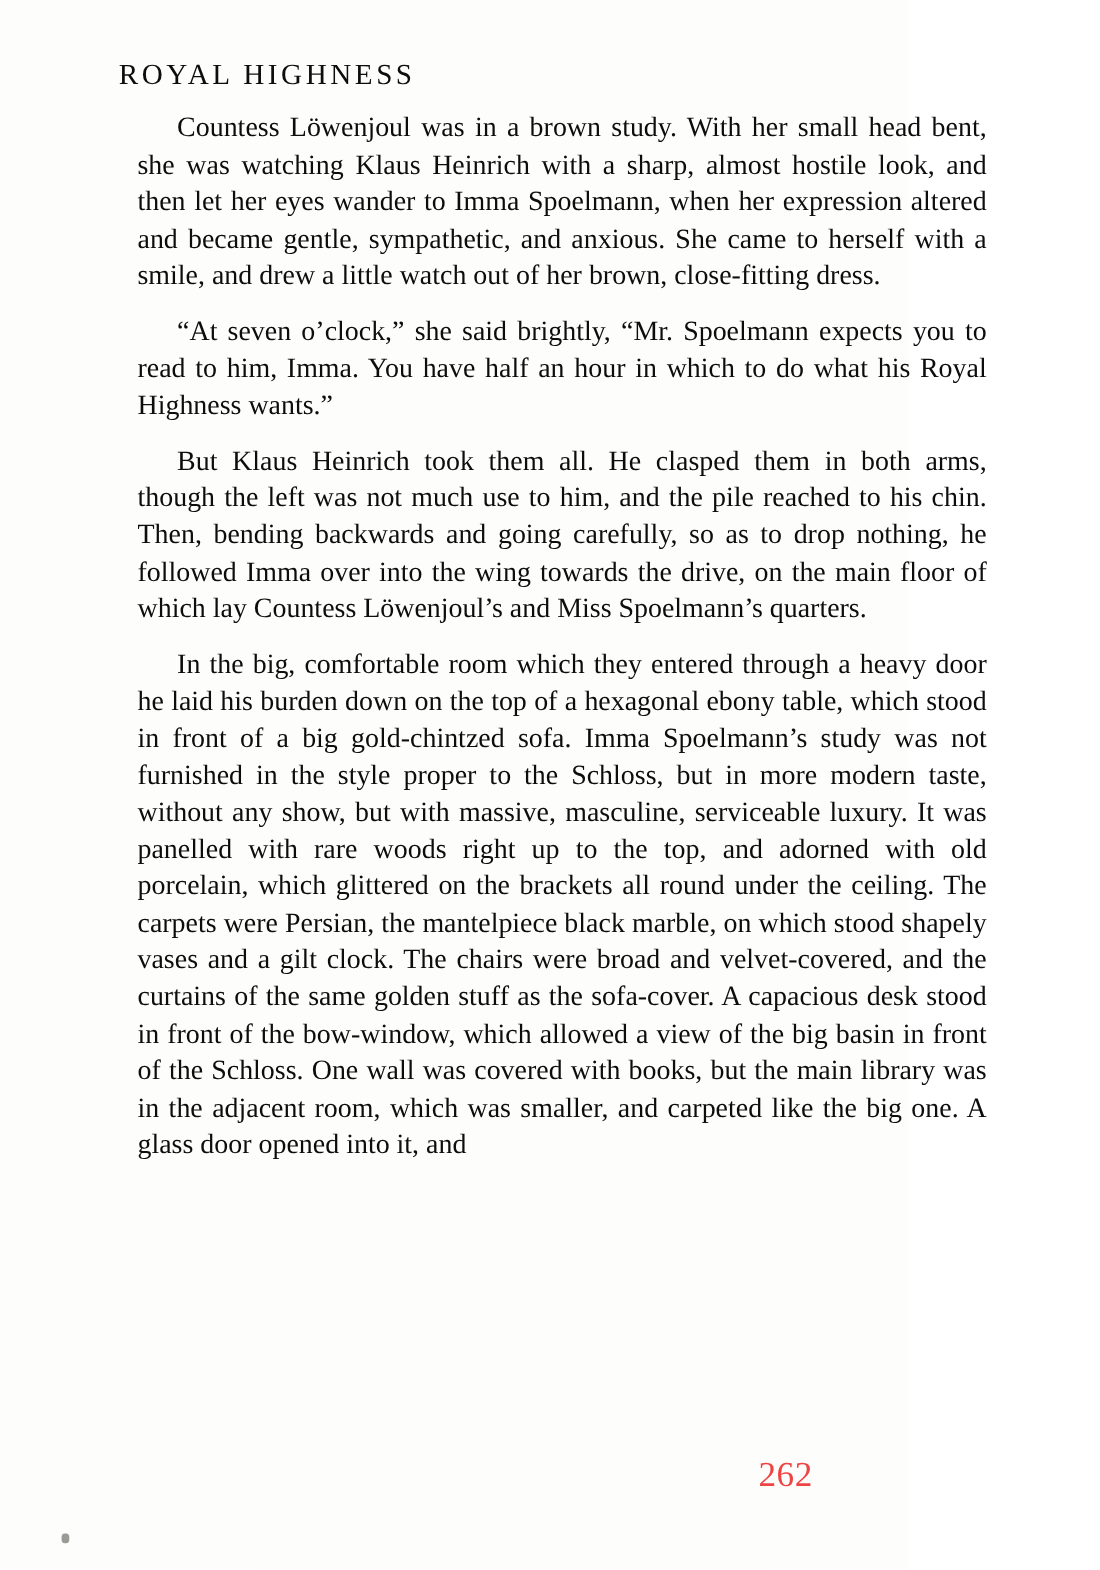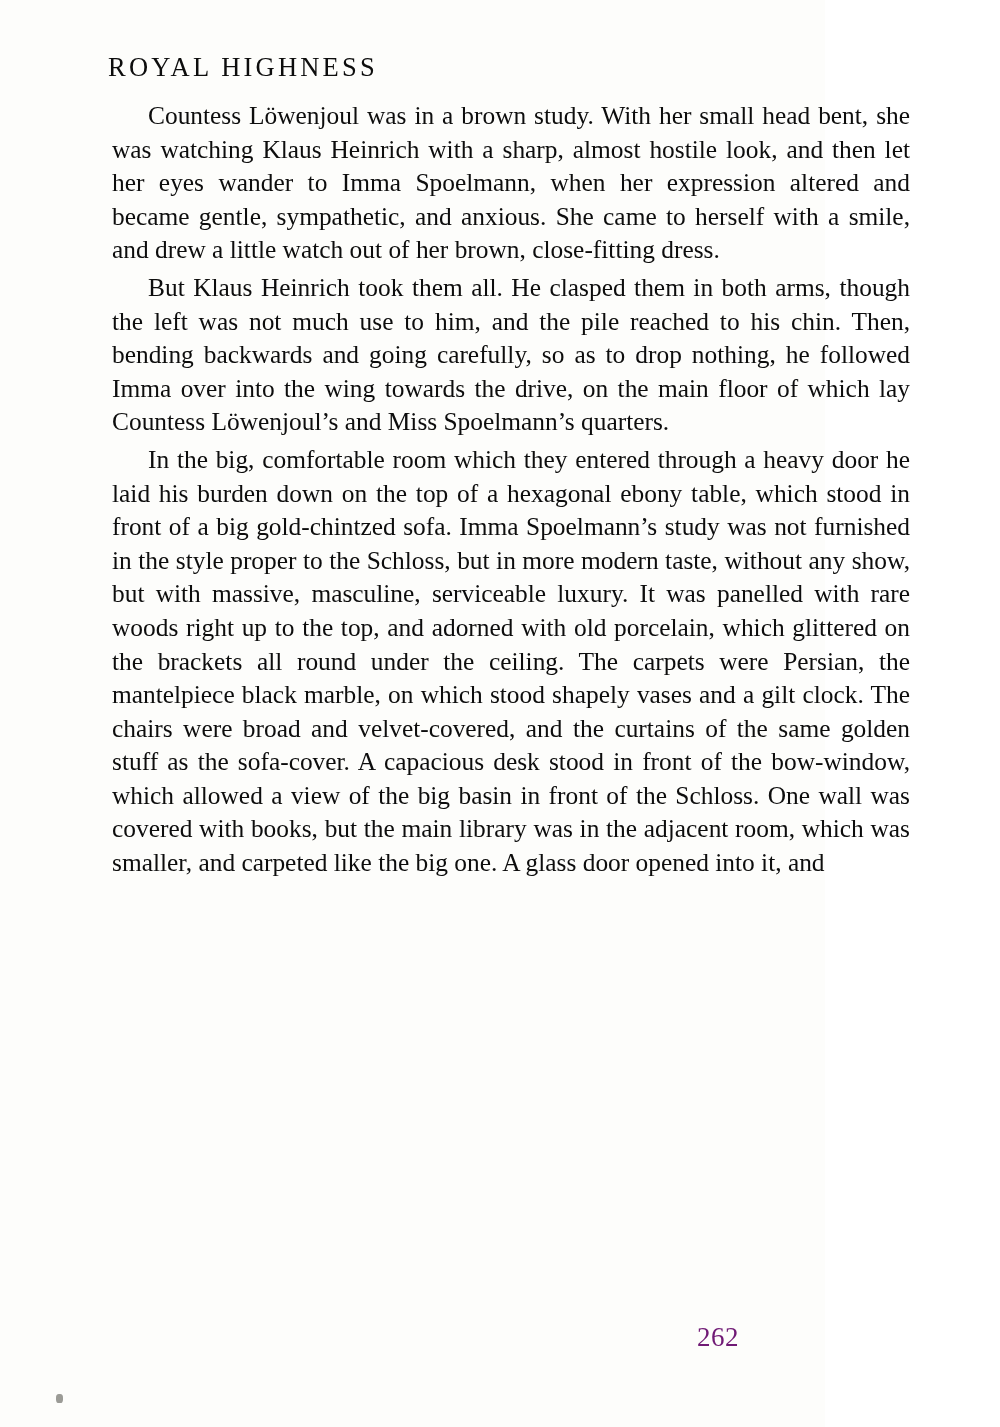--- a/index.html
+++ b/index.html
@@ -30,56 +30,57 @@
   }
   .running-head {
     font-size: 26.5px;
     letter-spacing: 3.2px;
     font-weight: 400;
     color: #0d0d0d;
     margin: 0 0 16px 0;
     white-space: nowrap;
   }
   p.para {
-    margin: 4px;
+    margin: 17px;
     font-size: 25.4px;
     line-height: 33.6px;
     text-align: justify;
     text-justify: inter-word;
     color: #0d0d0d;
     text-indent: 36px;
     hyphens: manual;
   }
   p.para:last-of-type {
     text-align: justify;
   }
   .folio {
     position: absolute;
     right: 86px;
     top: 1322px;
-    font-size: 27px;
+    font-size: 32px;
     letter-spacing: 0.5px;
-    color: #701a75;
+    color: #ef4444;
   }
   .edge-mark {
     position: absolute;
     left: 56px;
     top: 1394px;
     width: 7px;
     height: 9px;
     background: #7a7a74;
     border-radius: 40%;
     opacity: 0.75;
   }
 </style>
 </head>
 <body>
 
 <div class="page">
   <div class="content">
     <h1 class="running-head">ROYAL HIGHNESS</h1>
     <p class="para">Countess Löwenjoul was in a brown study.  With her small head bent, she was watching Klaus Heinrich with a sharp, almost hostile look, and then let her eyes wander to Imma Spoelmann, when her expression altered and became gentle, sympathetic, and anxious.  She came to herself with a smile, and drew a little watch out of her brown, close-fitting dress.</p>
+    <p class="para">“At seven o’clock,” she said brightly, “Mr. Spoelmann expects you to read to him, Imma.  You have half an hour in which to do what his Royal Highness wants.”</p>
     <p class="para">But Klaus Heinrich took them all.  He clasped them in both arms, though the left was not much use to him, and the pile reached to his chin.  Then, bending backwards and going carefully, so as to drop nothing, he followed Imma over into the wing towards the drive, on the main floor of which lay Countess Löwenjoul’s and Miss Spoelmann’s quarters.</p>
     <p class="para">In the big, comfortable room which they entered through a heavy door he laid his burden down on the top of a hexagonal ebony table, which stood in front of a big gold-chintzed sofa.  Imma Spoelmann’s study was not furnished in the style proper to the Schloss, but in more modern taste, without any show, but with massive, masculine, serviceable luxury.  It was panelled with rare woods right up to the top, and adorned with old porcelain, which glittered on the brackets all round under the ceiling.  The carpets were Persian, the mantelpiece black marble, on which stood shapely vases and a gilt clock.  The chairs were broad and velvet-covered, and the curtains of the same golden stuff as the sofa-cover.  A capacious desk stood in front of the bow-window, which allowed a view of the big basin in front of the Schloss.  One wall was covered with books, but the main library was in the adjacent room, which was smaller, and carpeted like the big one.  A glass door opened into it, and</p>
   </div>
   <div class="folio">262</div>
   <div class="edge-mark"></div>
 </div>
 
 </body></html>

